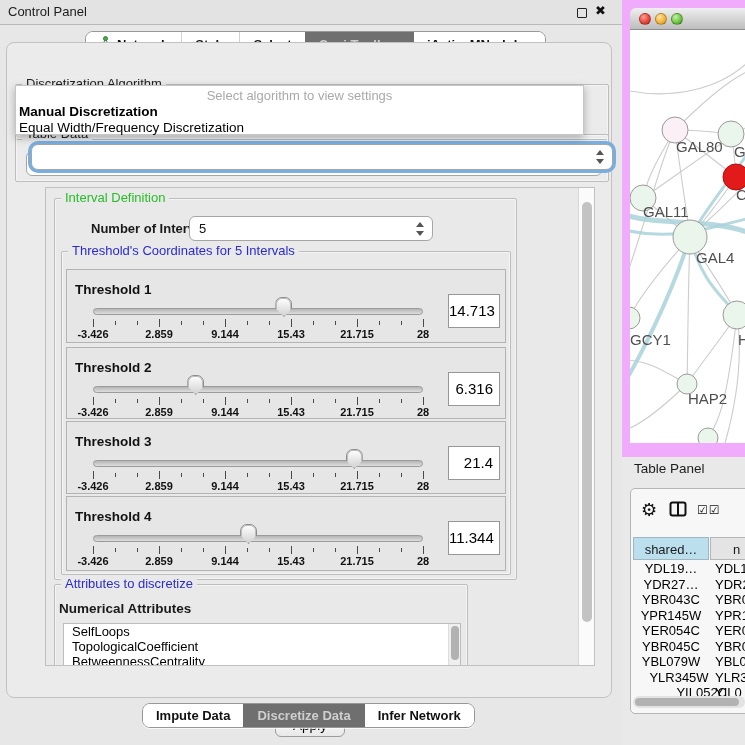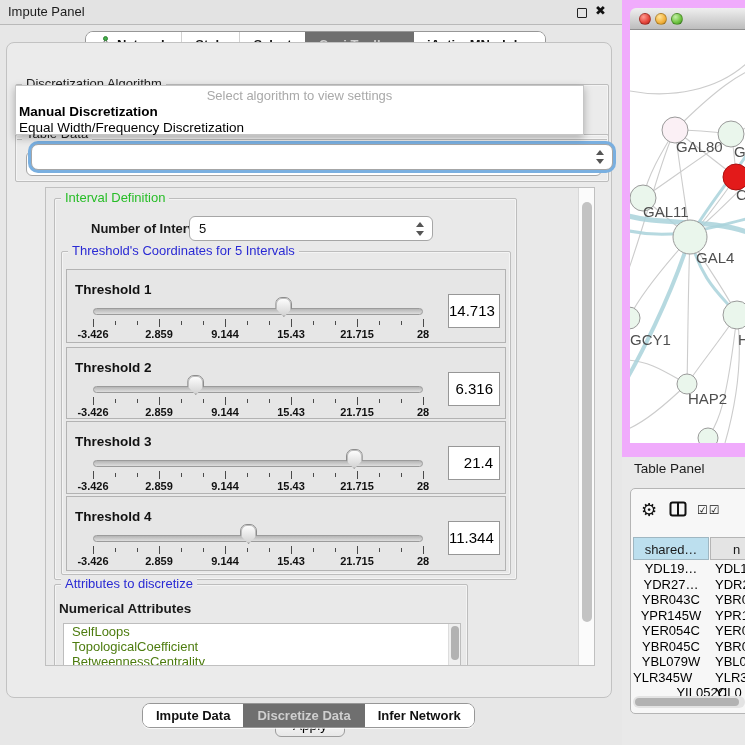--- a/index.html
+++ b/index.html
@@ -54,21 +54,21 @@
   .track { position:absolute; left:26px; top:38px; width:330px; height:7px; border-radius:4px; background:linear-gradient(#b5b5b5,#dedede); border:1px solid #9b9b9b; }
   .sthumb { position:absolute; top:27px; width:17px; height:20px; margin-left:-8px; background:linear-gradient(#ffffff,#d2d2d2); border:1px solid #8d8d8d; border-radius:7px 7px 3px 3px; clip-path:polygon(0 0,100% 0,100% 55%,50% 100%,0 55%); box-shadow:inset 0 0 0 1px #bdbdbd; }
   .tick { position:absolute; width:1px; background:#4a4a4a; }
   .tick.minor { top:51px; height:4px; }
   .tick.major { top:49px; height:8px; }
   .ticklabel { position:absolute; top:58px; transform:translateX(-50%); font-size:11px; font-weight:bold; color:#111; white-space:nowrap; }
   .valfield { position:absolute; left:381px; top:24px; width:52px; height:34px; background:#fff; border:1px solid #979797; font-size:15px; color:#000; text-align:right; line-height:32px; padding-right:6px; }
 
   
   #attr-list { position:absolute; left:8px; top:38px; width:398px; height:52px; background:#fff; border:1px solid #bdbdbd; overflow:hidden; }
-  .attr-item { height:15px; line-height:15px; font-size:13px; color:#4d7c0f; padding-left:8px; white-space:nowrap; }
+  .attr-item { height:15px; line-height:15px; font-size:13px; color:#000000; padding-left:8px; white-space:nowrap; }
   #attr-scroll { position:absolute; right:0; top:0; width:12px; height:52px; background:#efefef; border-left:1px solid #ddd; }
   #attr-thumb { position:absolute; left:2px; top:2px; width:8px; height:34px; border-radius:4px; background:#b2b2b2; }
 
   #apply-btn { position:absolute; left:268px; top:671px; width:70px; height:23px; background:linear-gradient(#ffffff,#e8e8e8); border:1px solid #9c9c9c; border-radius:6px; font-size:13.5px; color:#000; text-align:center; line-height:21px; }
 
   
   #net-window { position:absolute; left:622px; top:0; width:127px; height:457px; background:#f0abfc; }
   #net-titlebar { position:absolute; left:8px; top:8px; width:115px; height:22px; background:linear-gradient(#efefef,#bdbdbd); border-top-left-radius:6px; border-bottom:1px solid #8f8f8f; }
   .light { position:absolute; top:5px; width:12px; height:12px; border-radius:50%; border:1px solid rgba(0,0,0,.25); }
   .light.red    { left:9px;  background:radial-gradient(circle at 35% 30%, #ff9a90, #e4443a 60%, #b02a22); }
@@ -89,21 +89,21 @@
   #h-thumb { position:absolute; left:2px; top:2px; width:104px; height:8px; border-radius:4px; background:#b2b2b2; }
 </style>
 </head>
 <body>
 
 <div id="app">
 
   <div id="control-panel">
 
     <div id="cp-titlebar">
-      <span id="cp-title">Impute Panel</span>
+      <span id="cp-title">Control Panel</span>
       <span class="float-box" style="left:577px;"></span>
       <span class="close-x" style="left:595px;">✖</span>
     </div>
 
     <div class="tabbar" style="left:85px; top:31px;" id="top-tabbar">
         <div class="tab">
           <span><svg width="13" height="13" viewBox="0 0 13 13">
               <line x1="6.5" y1="3" x2="3" y2="10" stroke="#888" stroke-width="1.2"></line>
               <line x1="6.5" y1="3" x2="10" y2="10" stroke="#888" stroke-width="1.2"></line>
               <circle cx="6.5" cy="2.6" r="2" fill="#46b14b" stroke="#2c7c30"></circle>
@@ -386,21 +386,21 @@
         <div class="tr-cell" style="left: 2px; top: 103px; width: 76px; text-align: center;">YBR043C</div>
         <div class="tr-cell" style="left: 84px; top: 103px; width: 36px;">YBR0</div>
         <div class="tr-cell" style="left: 2px; top: 118.5px; width: 76px; text-align: center;">YPR145W</div>
         <div class="tr-cell" style="left: 84px; top: 118.5px; width: 36px;">YPR1</div>
         <div class="tr-cell" style="left: 2px; top: 134px; width: 76px; text-align: center;">YER054C</div>
         <div class="tr-cell" style="left: 84px; top: 134px; width: 36px;">YER0</div>
         <div class="tr-cell" style="left: 2px; top: 149.5px; width: 76px; text-align: center;">YBR045C</div>
         <div class="tr-cell" style="left: 84px; top: 149.5px; width: 36px;">YBR0</div>
         <div class="tr-cell" style="left: 2px; top: 165px; width: 76px; text-align: center;">YBL079W</div>
         <div class="tr-cell" style="left: 84px; top: 165px; width: 36px;">YBL0</div>
-        <div class="tr-cell" style="left: 2px; top: 180.5px; width: 76px; ">YLR345W</div>
+        <div class="tr-cell" style="left: 10px; top: 180.5px; width: 76px; text-align: center;">YLR345W</div>
         <div class="tr-cell" style="left: 84px; top: 180.5px; width: 36px;">YLR3</div>
         <div class="tr-cell" style="left: 20px; top: 196px; width: 76px; text-align: right;">YIL052C</div>
         <div class="tr-cell" style="left: 84px; top: 196px; width: 36px;">YIL0</div>
       </div>
 
   <div id="h-scrollbar">
         <div id="h-thumb"></div>
       </div>
     </div>
 

